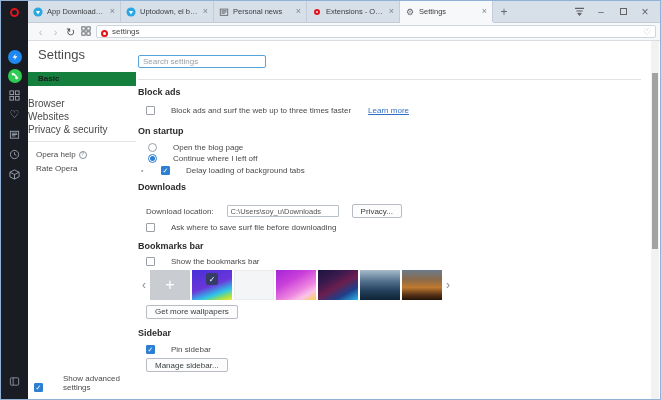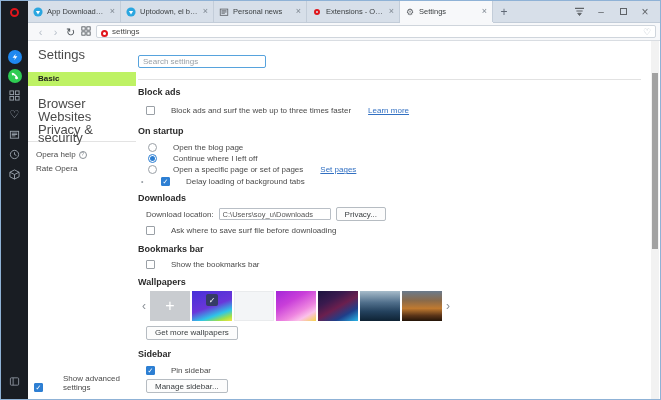--- a/index.html
+++ b/index.html
@@ -39,23 +39,23 @@
   .dis { color:#b8c0ca; }
   .enb { color:#4a5055; }
   .addr { flex:1; height:13px; margin:0 4px 0 3px; background:#fff; border:1px solid #cfd5dc;
           border-radius:2px; display:flex; align-items:center; padding:0 4px; gap:4px; }
   .addr .url { flex:1; font-size:8px; color:#4a4a4a; }
   .heart { color:#b6bfc9; font-size:9px; cursor:pointer; }
 
   
   .snav { position:absolute; left:27px; top:40px; bottom:0; width:108px; background:#fff; }
   .snav-title { margin:6px 0 0 10px; font-size:13px; color:#4a4a4a; }
-  .snav-item-active { margin-top:10px; height:14px; line-height:14px; background:#bef264;
+  .snav-item-active { margin-top:10px; height:14px; line-height:14px; background:#15803d;
                       font-size:8px; font-weight:bold; color:#1a1a1a; padding-left:10px; cursor:pointer; }
-  .snav-item { margin-top:5px; font-size:13px; color:#4a4a4a; padding-left:10px; height:8px; line-height:8px; cursor:pointer; }
+  .snav-item { margin-top:5px; font-size:10px; color:#4a4a4a; padding-left:0; height:8px; line-height:8px; cursor:pointer; }
   .snav-item.first { margin-top:14px; }
   .snav-div { margin-top:7px; border-top:1px solid #e3e3e3; }
   .snav-sec { margin-top:8px; font-size:8px; color:#4a4a4a; padding-left:8px; height:9px; line-height:9px;
               display:flex; align-items:center; gap:3px; cursor:pointer; }
   .qcircle { width:8px; height:8px; border:1px solid #8a9096; border-radius:50%; font-size:5.5px;
              display:inline-flex; align-items:center; justify-content:center; color:#8a9096; }
   .advanced { position:absolute; bottom:7px; left:6px; display:flex; align-items:flex-end; gap:20px;
               font-size:8px; color:#4a4a4a; }
 
   
@@ -71,21 +71,21 @@
   .row.mt5{margin-top:5px}.row.mt6{margin-top:6px}
   .link { color:#3270c2; text-decoration:underline; cursor:pointer; }
   .cb { width:9px; height:9px; border:1px solid #9aa0a6; border-radius:1px; background:#fff;
         display:inline-flex; align-items:center; justify-content:center; flex:none; cursor:pointer; }
   .cb.checked { background:#2d7fd3; border-color:#2d7fd3; color:#fff; font-size:7px; line-height:7px; }
   .radio { width:9px; height:9px; border:1px solid #9aa0a6; border-radius:50%; background:#fff;
            display:inline-flex; align-items:center; justify-content:center; flex:none; cursor:pointer; }
   .radio.sel { border-color:#2d7fd3; }
   .radio.sel::after { content:""; width:5px; height:5px; border-radius:50%; background:#2d7fd3; }
   .bullet { color:#9aa0a6; font-size:7px; width:4px; flex:none; }
-  .loc-row { margin-top:4px; display:flex; align-items:center; gap:5px; padding-left:8px;
+  .loc-row { margin-top:12px; display:flex; align-items:center; gap:13px; padding-left:8px;
              font-size:8px; color:#4a4a4a; height:14px; }
   .loc-input { width:112px; height:12px; border:1px solid #b9bfc6; border-radius:1px; font-size:7.5px;
                padding:0 3px; color:#555; font-family:"Liberation Sans",sans-serif; }
   .btn { height:14px; border:1px solid #b6bcc2; border-radius:2px; background:#fcfcfc;
          font-size:8px; color:#3c4043; padding:0 8px; font-family:"Liberation Sans",sans-serif; cursor:pointer; }
   .carousel { margin-top:4px; display:flex; align-items:center; gap:2px; padding-left:2px; height:30px; }
   .chev { color:#8a9096; font-size:12px; width:8px; text-align:center; cursor:pointer; }
   .thumb { width:40px; height:30px; position:relative; flex:none; cursor:pointer; }
   .t-add { background:#c9ccd0; display:flex; align-items:center; justify-content:center;
            color:#fff; font-size:16px; font-weight:300; }
@@ -274,25 +274,20 @@
 
     <div class="h mt12">On startup</div>
     <div class="row mt7" style="padding-left:10px">
       <span class="radio"></span>
       <span>Open the blog page</span>
     </div>
     <div class="row mt2" style="padding-left:10px">
       <span class="radio sel"></span>
       <span>Continue where I left off</span>
     </div>
-    <div class="row mt2" style="padding-left:10px">
-      <span class="radio"></span>
-      <span>Open a specific page or set of pages</span>
-      <span class="link" style="margin-left:1px">Set pages</span>
-    </div>
     <div class="row mt3" style="padding-left:3px">
       <span class="bullet">•</span>
       <span class="cb checked">✓</span>
       <span>Delay loading of background tabs</span>
     </div>
 
     <div class="h mt8">Downloads</div>
     <div class="loc-row">
       <span>Download location:</span>
       <input class="loc-input" type="text" value="C:\Users\soy_u\Downloads" style="">
@@ -302,21 +297,20 @@
       <span class="cb"></span>
       <span>Ask where to save surf file before downloading</span>
     </div>
 
     <div class="h mt10">Bookmarks bar</div>
     <div class="row mt6">
       <span class="cb"></span>
       <span>Show the bookmarks bar</span>
     </div>
 
-    <div class="h mt9">Wallpapers</div>
     <div class="carousel">
       <span class="chev">‹</span>
       <div class="thumb t-add">+</div>
       <div class="thumb t-blue">
         <span class="selbadge">✓</span>
       </div>
       <div class="thumb t-white"></div>
       <div class="thumb t-purple"></div>
       <div class="thumb t-dark"></div>
       <div class="thumb t-mtn"></div>

